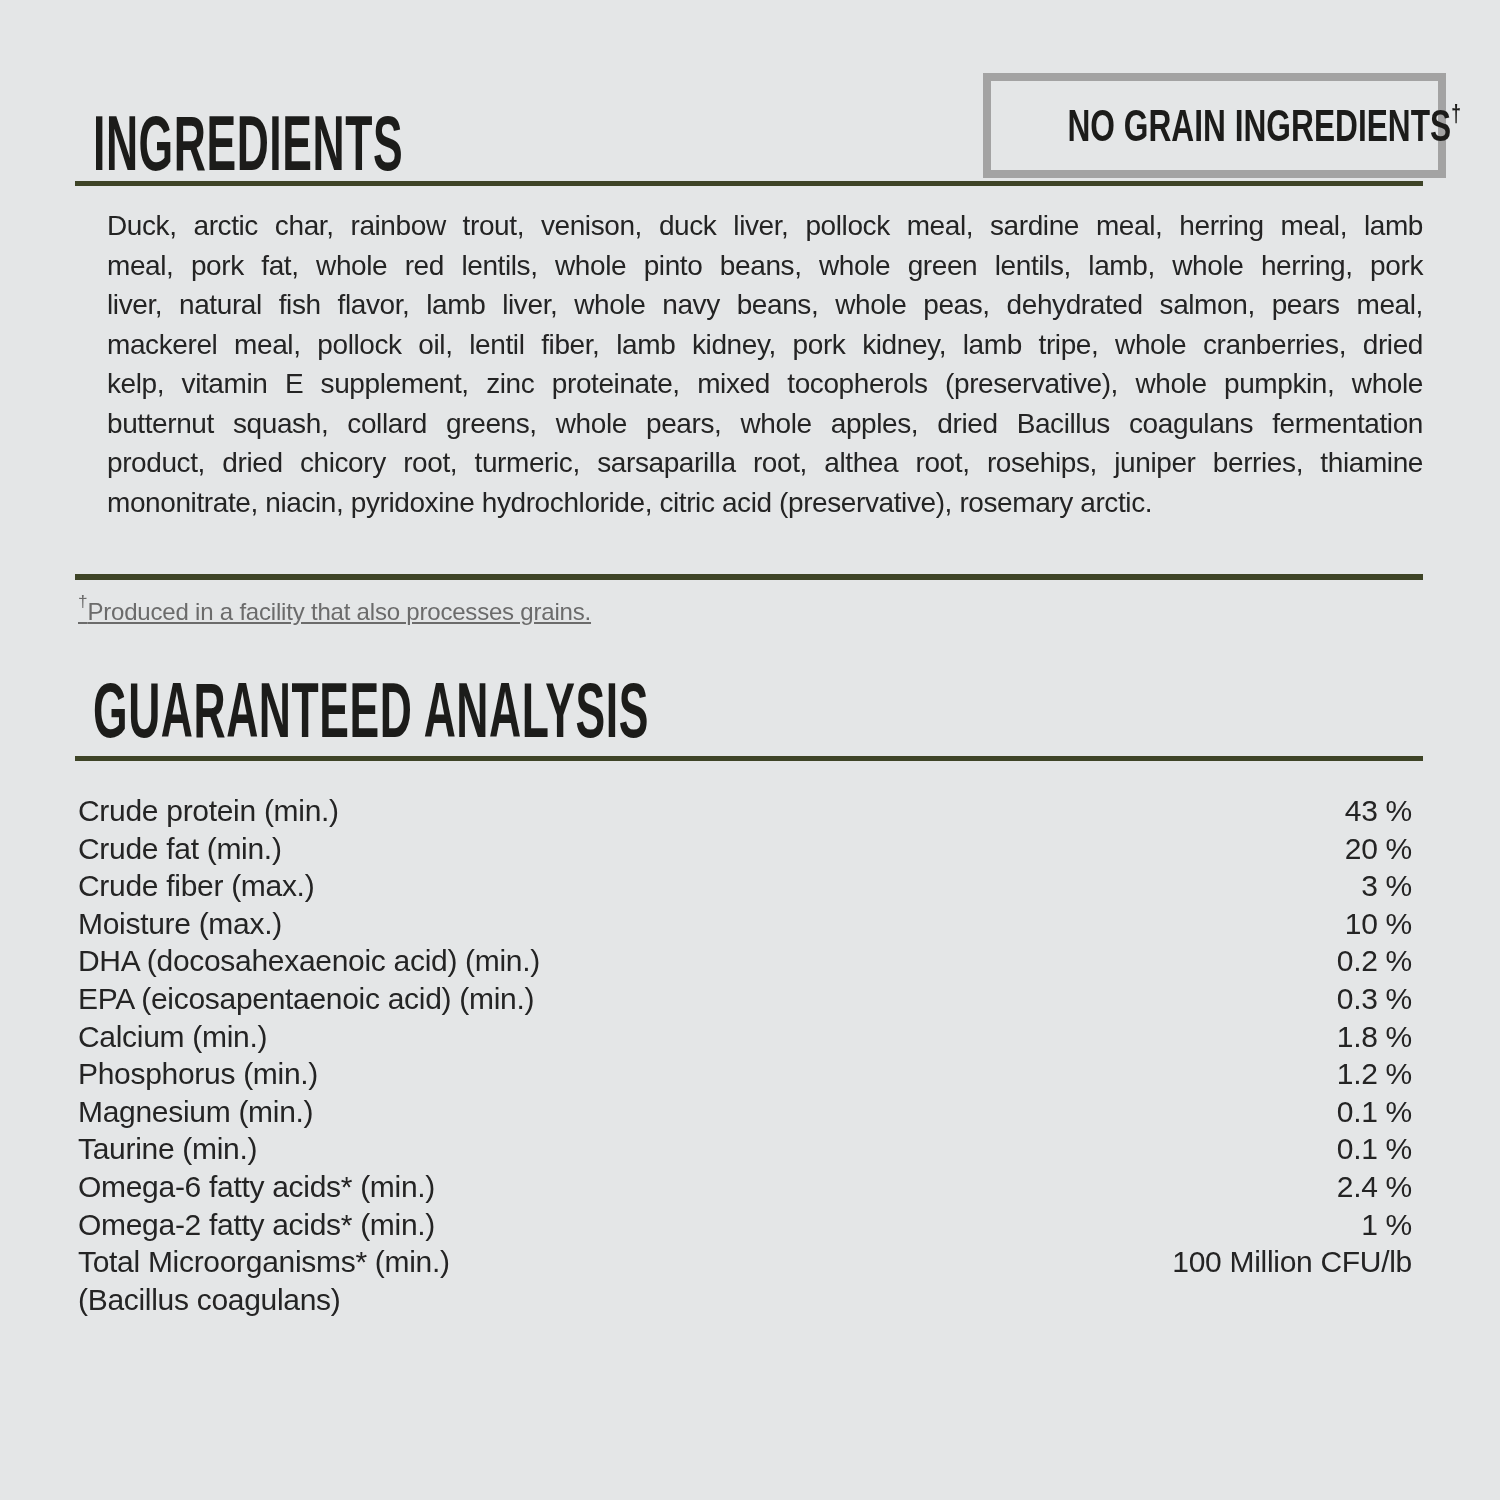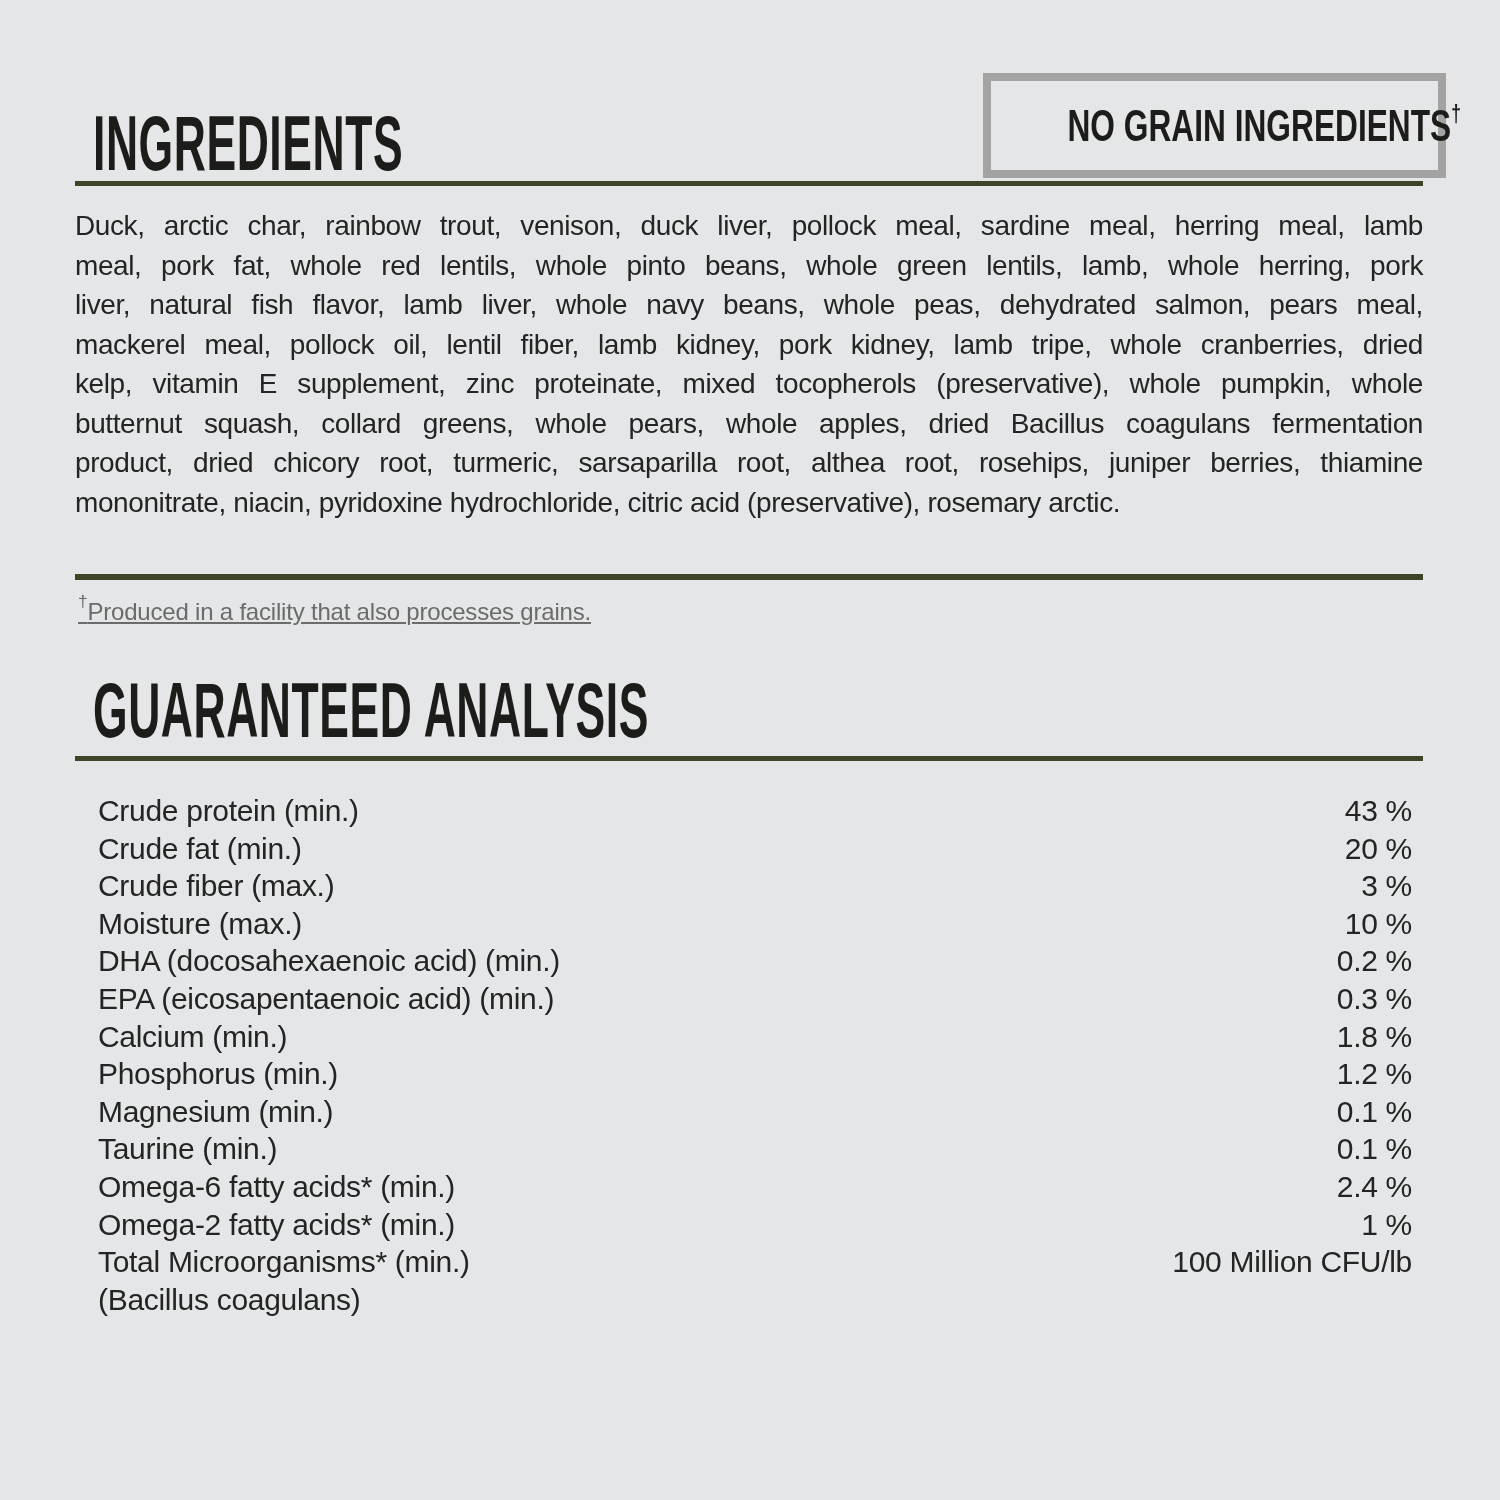--- a/index.html
+++ b/index.html
@@ -77,20 +77,21 @@
     top: 206px;
     width: 1348px;
     font-size: 28px;
     line-height: 39.5px;
     letter-spacing: -0.4px;
     color: #242424;
   }
   .ing-line {
     text-align: justify;
     text-align-last: justify;
+    margin-left: 32px;
   }
   .ing-line.last {
     text-align-last: left;
   }
   .footnote {
     position: absolute;
     left: 78px;
     top: 590px;
     font-size: 24px;
     line-height: 30px;
@@ -111,21 +112,21 @@
   }
   .ga-row {
     display: flex;
     justify-content: space-between;
     align-items: baseline;
     font-size: 30px;
     line-height: 37.6px;
     letter-spacing: -0.3px;
     color: #242424;
   }
-  .ga-label { text-align: left; margin-left: 20px; }
+  .ga-label { text-align: left; }
   .ga-value { text-align: right; white-space: nowrap; }
 </style>
 </head>
 <body>
 
 <div class="canvas">
 
   <h1 class="heading" id="ingredients-title"><span class="condense">INGREDIENTS</span></h1>
 
   <div class="badge">

